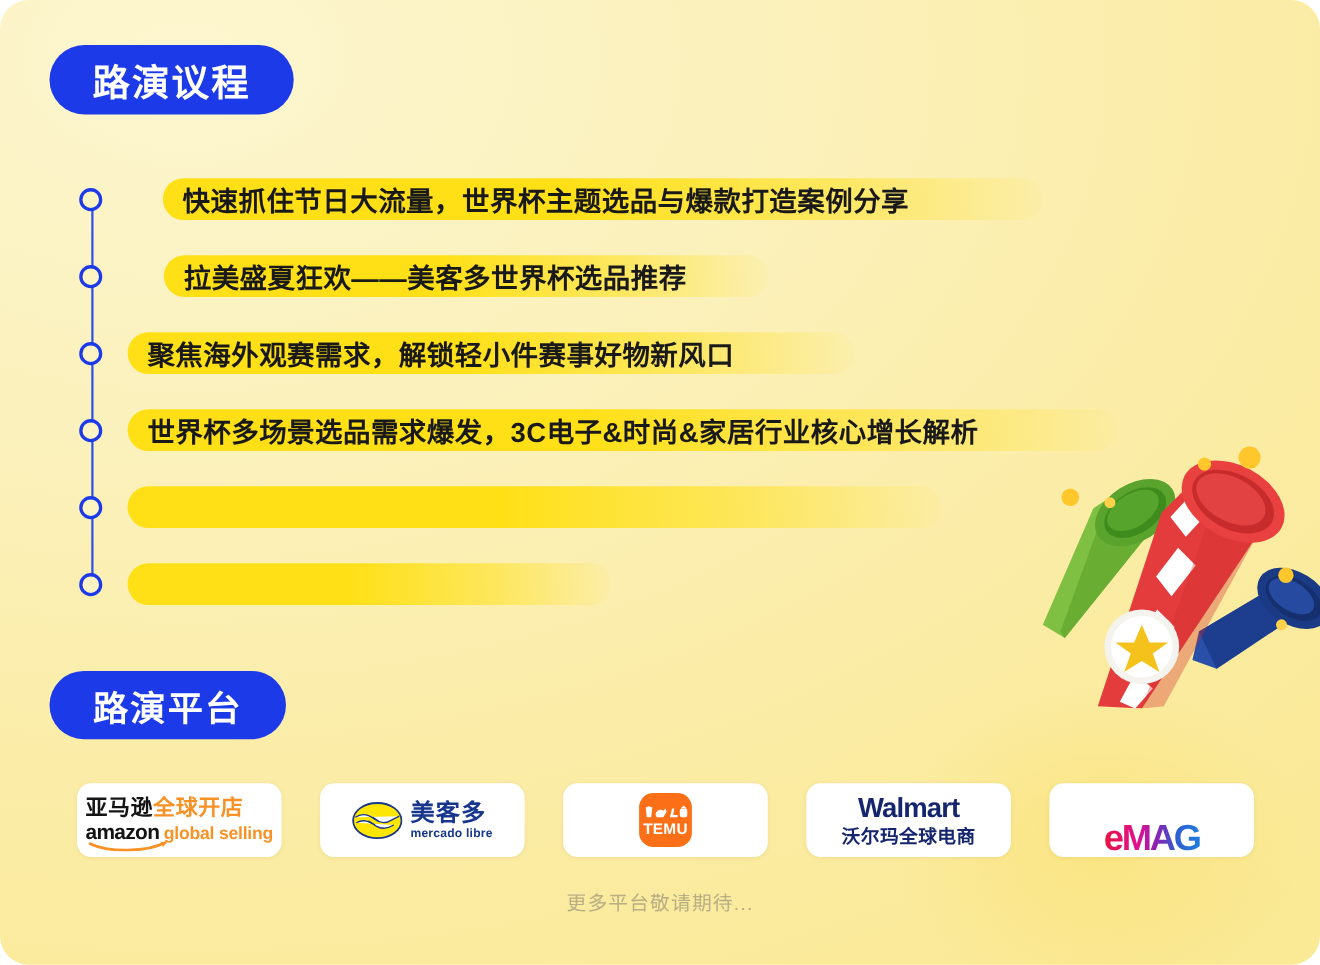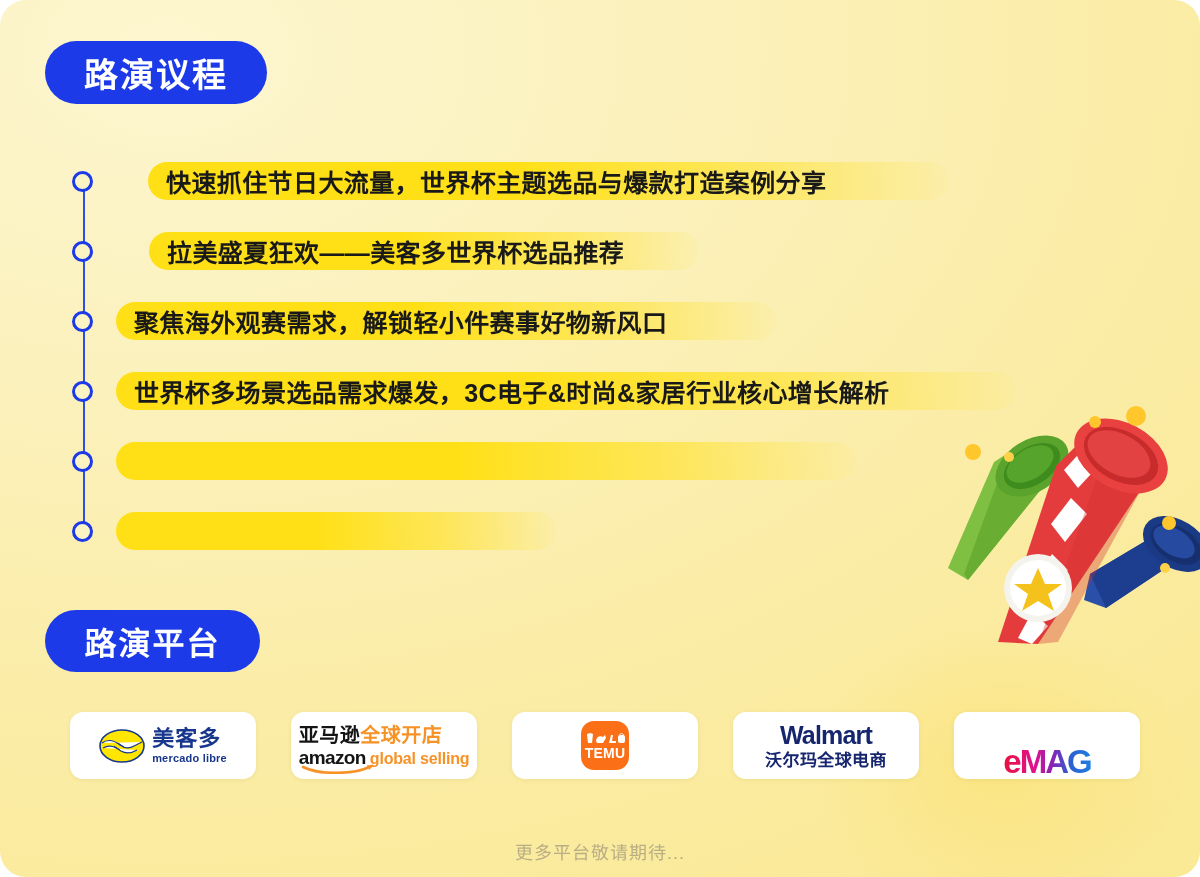--- a/index.html
+++ b/index.html
@@ -203,21 +203,20 @@
 
   
   .footer-note {
     position: absolute;
     left: 0; top: 806px; width: 1200px;
     text-align: center;
     font-size: 18px;
     color: #b9ae84;
     letter-spacing: 1px;
     z-index: 6;
-    margin-top: 32px;
   }
 
   
   .horns {
     position: absolute;
     right: -6px;
     top: 392px;
     width: 268px;
     height: 252px;
     z-index: 3;
@@ -317,55 +316,55 @@
     <circle cx="71" cy="65" r="5" fill="#ffd24a"></circle>
     <circle cx="157" cy="30" r="6" fill="#ffc72c"></circle>
     <circle cx="198" cy="24" r="10" fill="#ffc72c"></circle>
     <circle cx="231" cy="131" r="7" fill="#ffc72c"></circle>
     <circle cx="227" cy="176" r="5" fill="#ffd24a"></circle>
   </svg>
 
   <div class="badge badge-platform">路演平台</div>
 
   <div class="logo-row">
+
+    <div class="logo-card">
+      <div class="amz">
+        <div class="amz-top">
+          <span class="amz-cn">亚马逊</span><span class="amz-cn-o">全球开店</span>
+        </div>
+        <div class="amz-bot">
+          <span class="amz-word">amazon</span>
+          <span class="amz-gs">global selling</span>
+          <svg class="amz-smile" viewBox="0 0 74 9">
+            <path d="M2 2 C18 10, 54 10, 70 1" stroke="#f79226" stroke-width="2.6" fill="none" stroke-linecap="round"></path>
+            <path d="M66 0 L72 1 L68 5 Z" fill="#f79226"></path>
+          </svg>
+        </div>
+      </div>
+    </div>
 
     <div class="logo-card">
       <div class="ml">
         <svg class="ml-mark" viewBox="0 0 46 34">
           <ellipse cx="23" cy="17" rx="22" ry="16" fill="#ffe600"></ellipse>
           <ellipse cx="23" cy="17" rx="22" ry="16" fill="none" stroke="#17368c" stroke-width="1.6"></ellipse>
           <path d="M3 14 C10 9, 16 12, 21 16 C25 19, 30 20, 35 17 L43 13" fill="#ffffff" stroke="#17368c" stroke-width="1.2"></path>
           <path d="M4 19 C11 15, 16 18, 22 22 C27 25, 33 24, 38 21" fill="#ffffff" stroke="#17368c" stroke-width="1.2"></path>
           <path d="M15 17 L21 21" stroke="#17368c" stroke-width="1"></path>
           <path d="M19 14 L25 18" stroke="#17368c" stroke-width="1"></path>
         </svg>
         <div class="ml-txt">
           <div class="ml-cn">美客多</div>
           <div class="ml-en">mercado libre</div>
         </div>
       </div>
     </div>
 
     <div class="logo-card">
-      <div class="amz">
-        <div class="amz-top">
-          <span class="amz-cn">亚马逊</span><span class="amz-cn-o">全球开店</span>
-        </div>
-        <div class="amz-bot">
-          <span class="amz-word">amazon</span>
-          <span class="amz-gs">global selling</span>
-          <svg class="amz-smile" viewBox="0 0 74 9">
-            <path d="M2 2 C18 10, 54 10, 70 1" stroke="#f79226" stroke-width="2.6" fill="none" stroke-linecap="round"></path>
-            <path d="M66 0 L72 1 L68 5 Z" fill="#f79226"></path>
-          </svg>
-        </div>
-      </div>
-    </div>
-
-    <div class="logo-card">
       <div class="temu-tile">
         <svg class="temu-icons" viewBox="0 0 40 13">
           <path d="M2 2 L5 1 L8 2 L7 11 L3 11 Z" fill="#ffffff"></path>
           <path d="M11 9 C11 5, 15 3, 18 5 L20 3 L21 6 L18 11 L12 11 Z" fill="#ffffff"></path>
           <path d="M24 11 L26 3 L28 3 L27 9 L31 9 L31 11 Z" fill="#ffffff"></path>
           <rect x="33" y="3" width="7" height="8" rx="2" fill="#ffffff"></rect>
           <path d="M34.5 3 L36.5 1 L38.5 3" stroke="#ffffff" stroke-width="1" fill="none"></path>
         </svg>
         <div class="temu-word">TEMU</div>
       </div>

